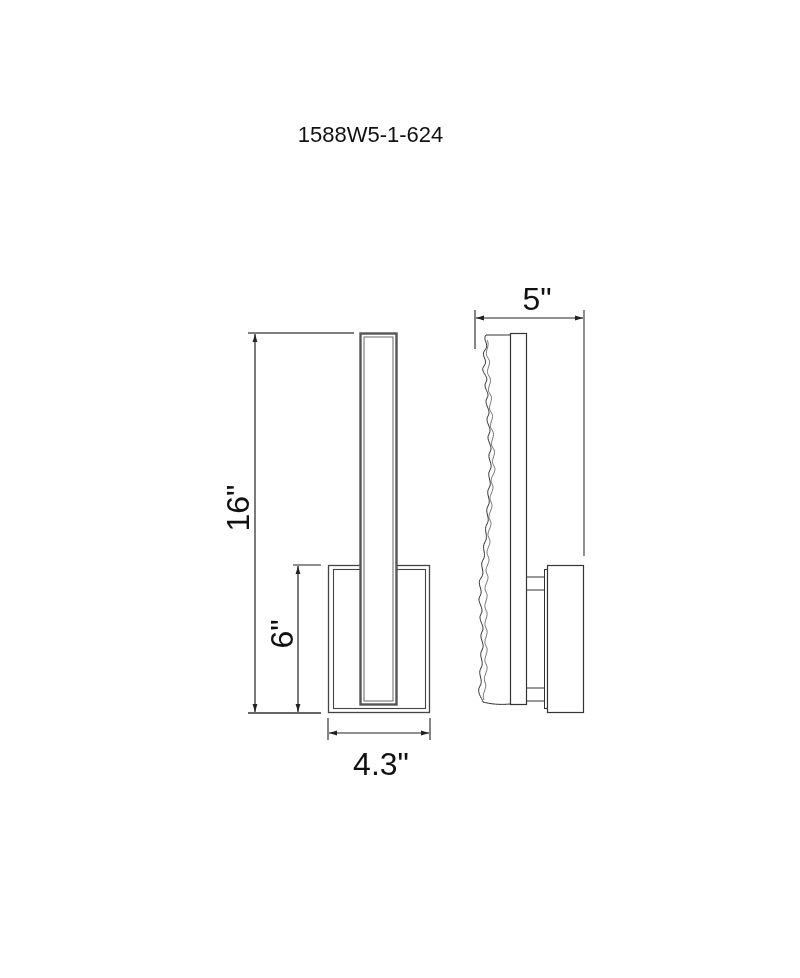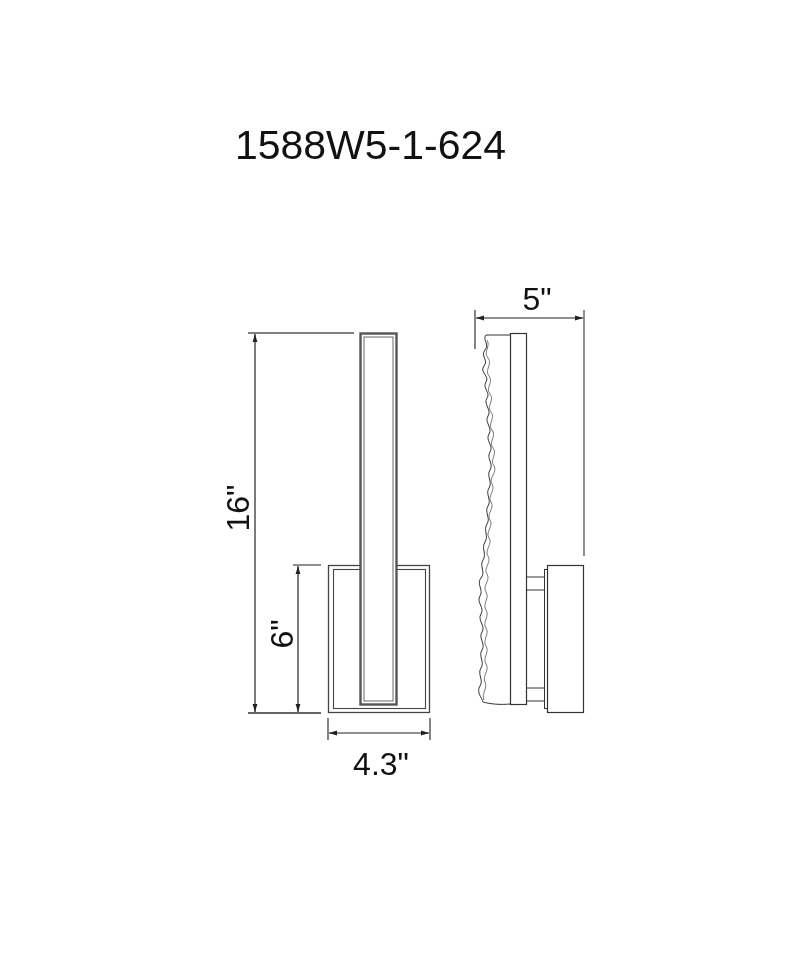--- a/index.html
+++ b/index.html
@@ -13,21 +13,21 @@
       position: relative;
       overflow: hidden;
       font-family: "Liberation Sans", "DejaVu Sans", sans-serif;
     }
     .title {
       position: absolute;
       top: 122px;
       left: 0;
       width: 741px;
       text-align: center;
-      font-size: 41px;
+      font-size: 22px;
       color: #111111;
       letter-spacing: 0px;
     }
     svg.drawing {
       position: absolute;
       left: 0;
       top: 0;
       width: 800px;
       height: 978px;
     }

